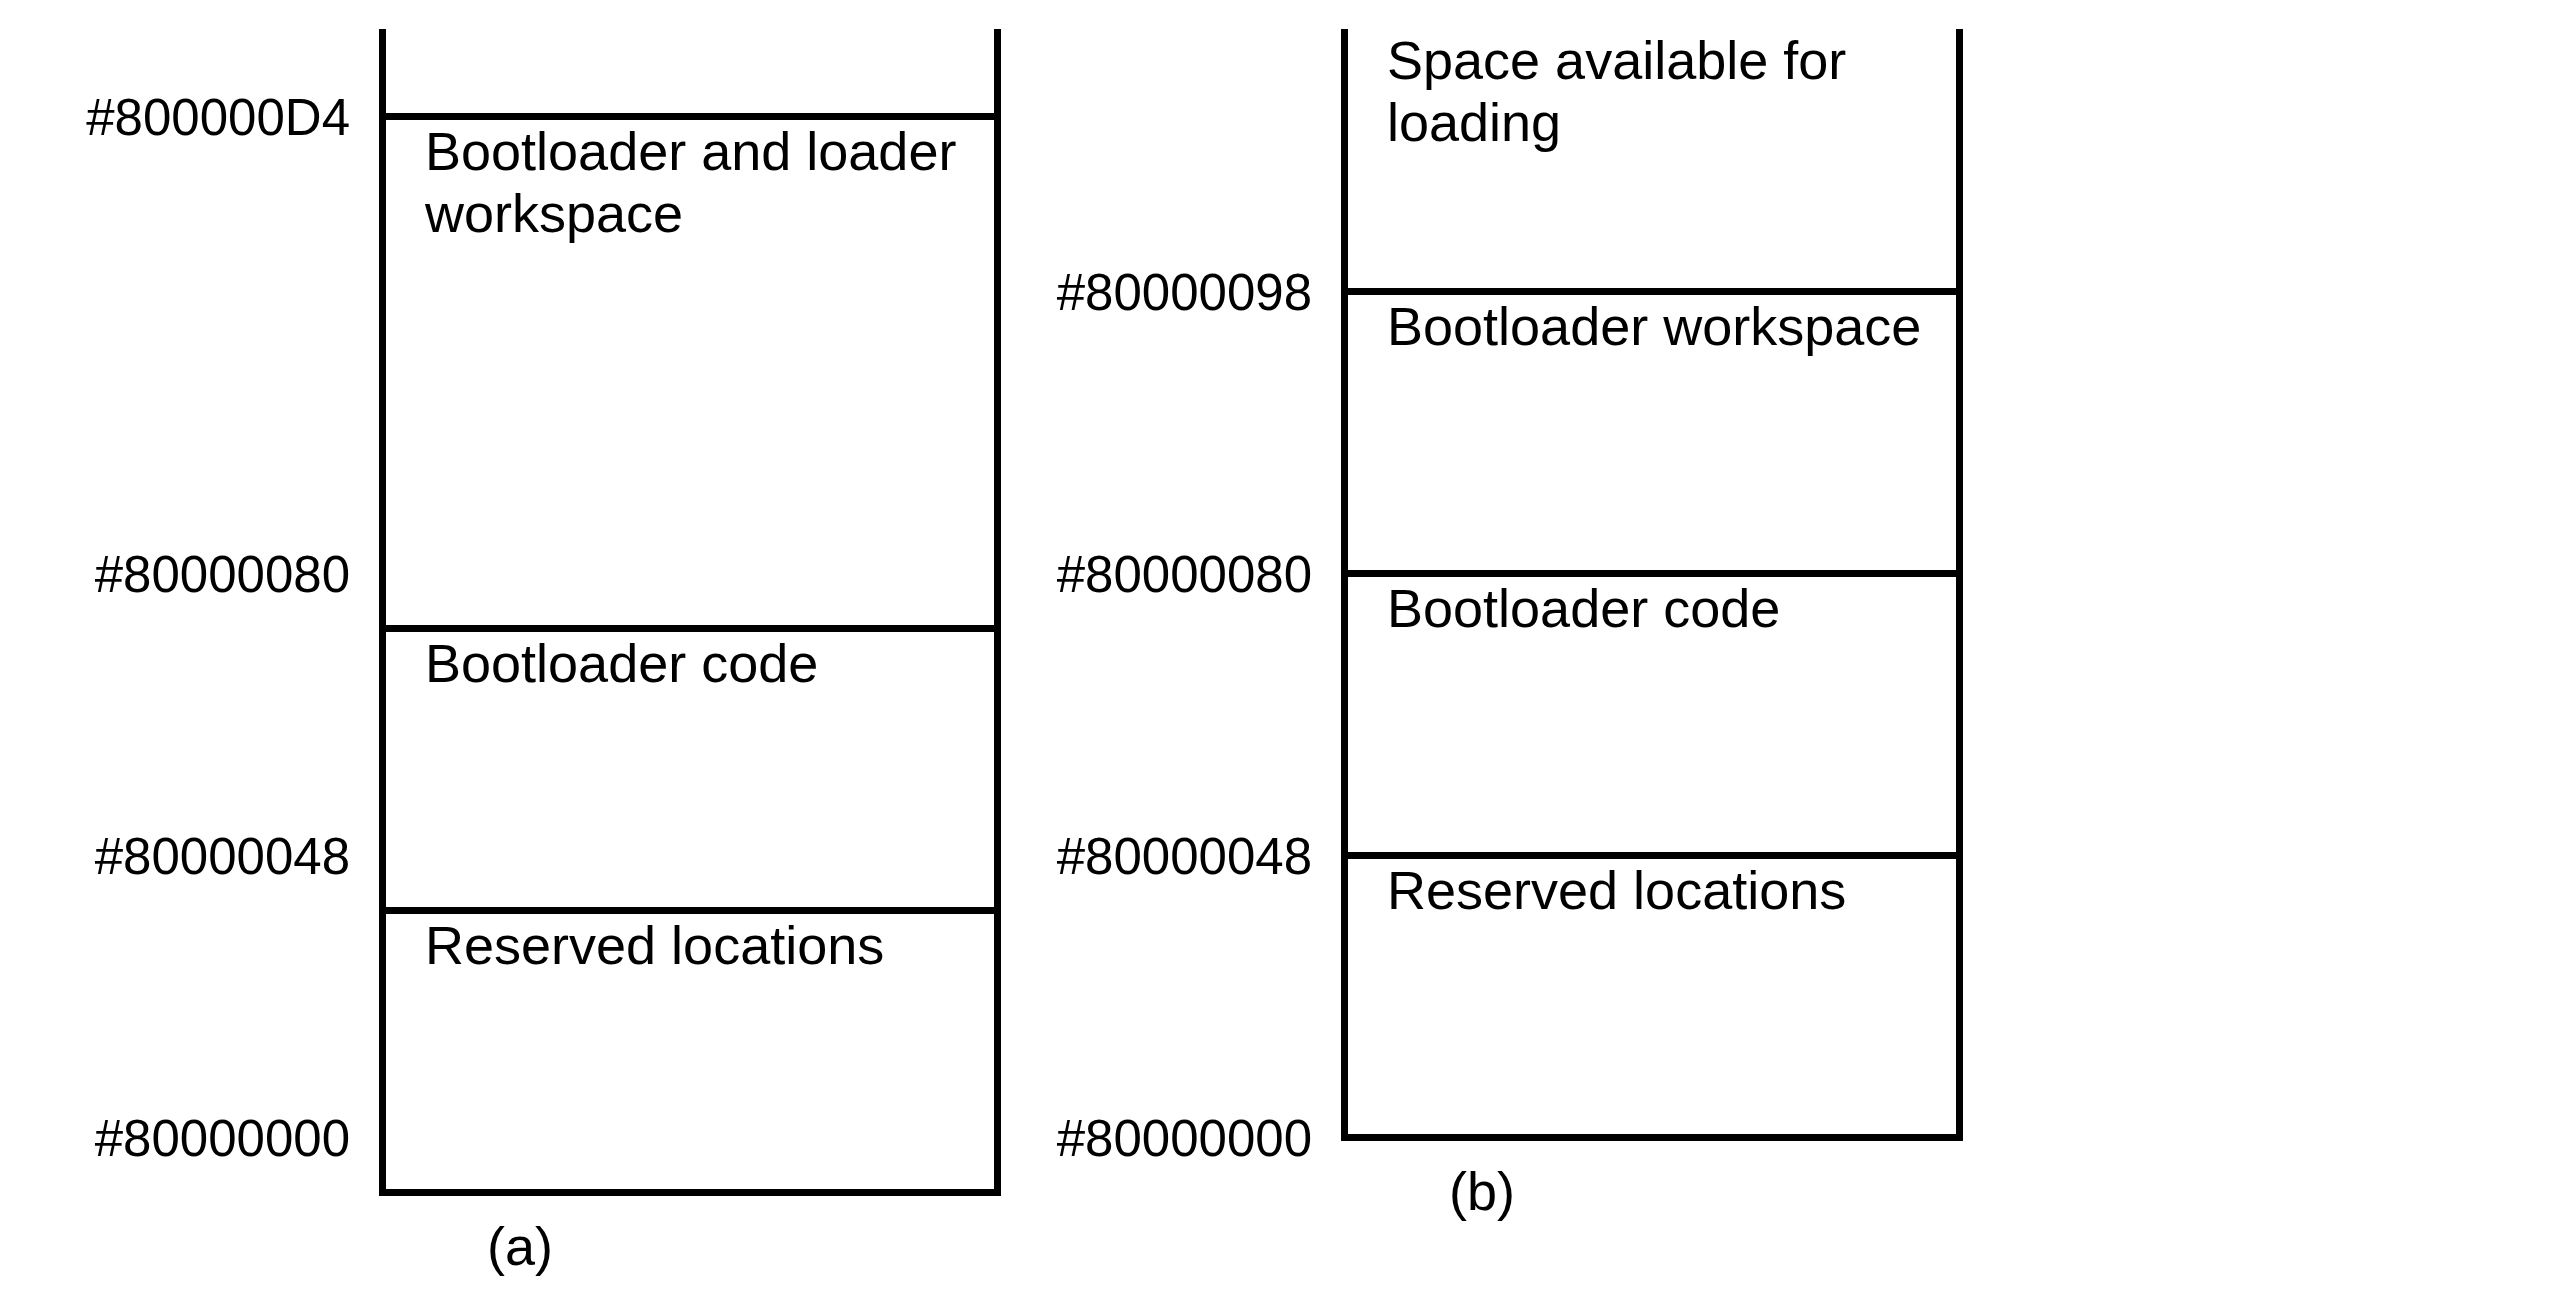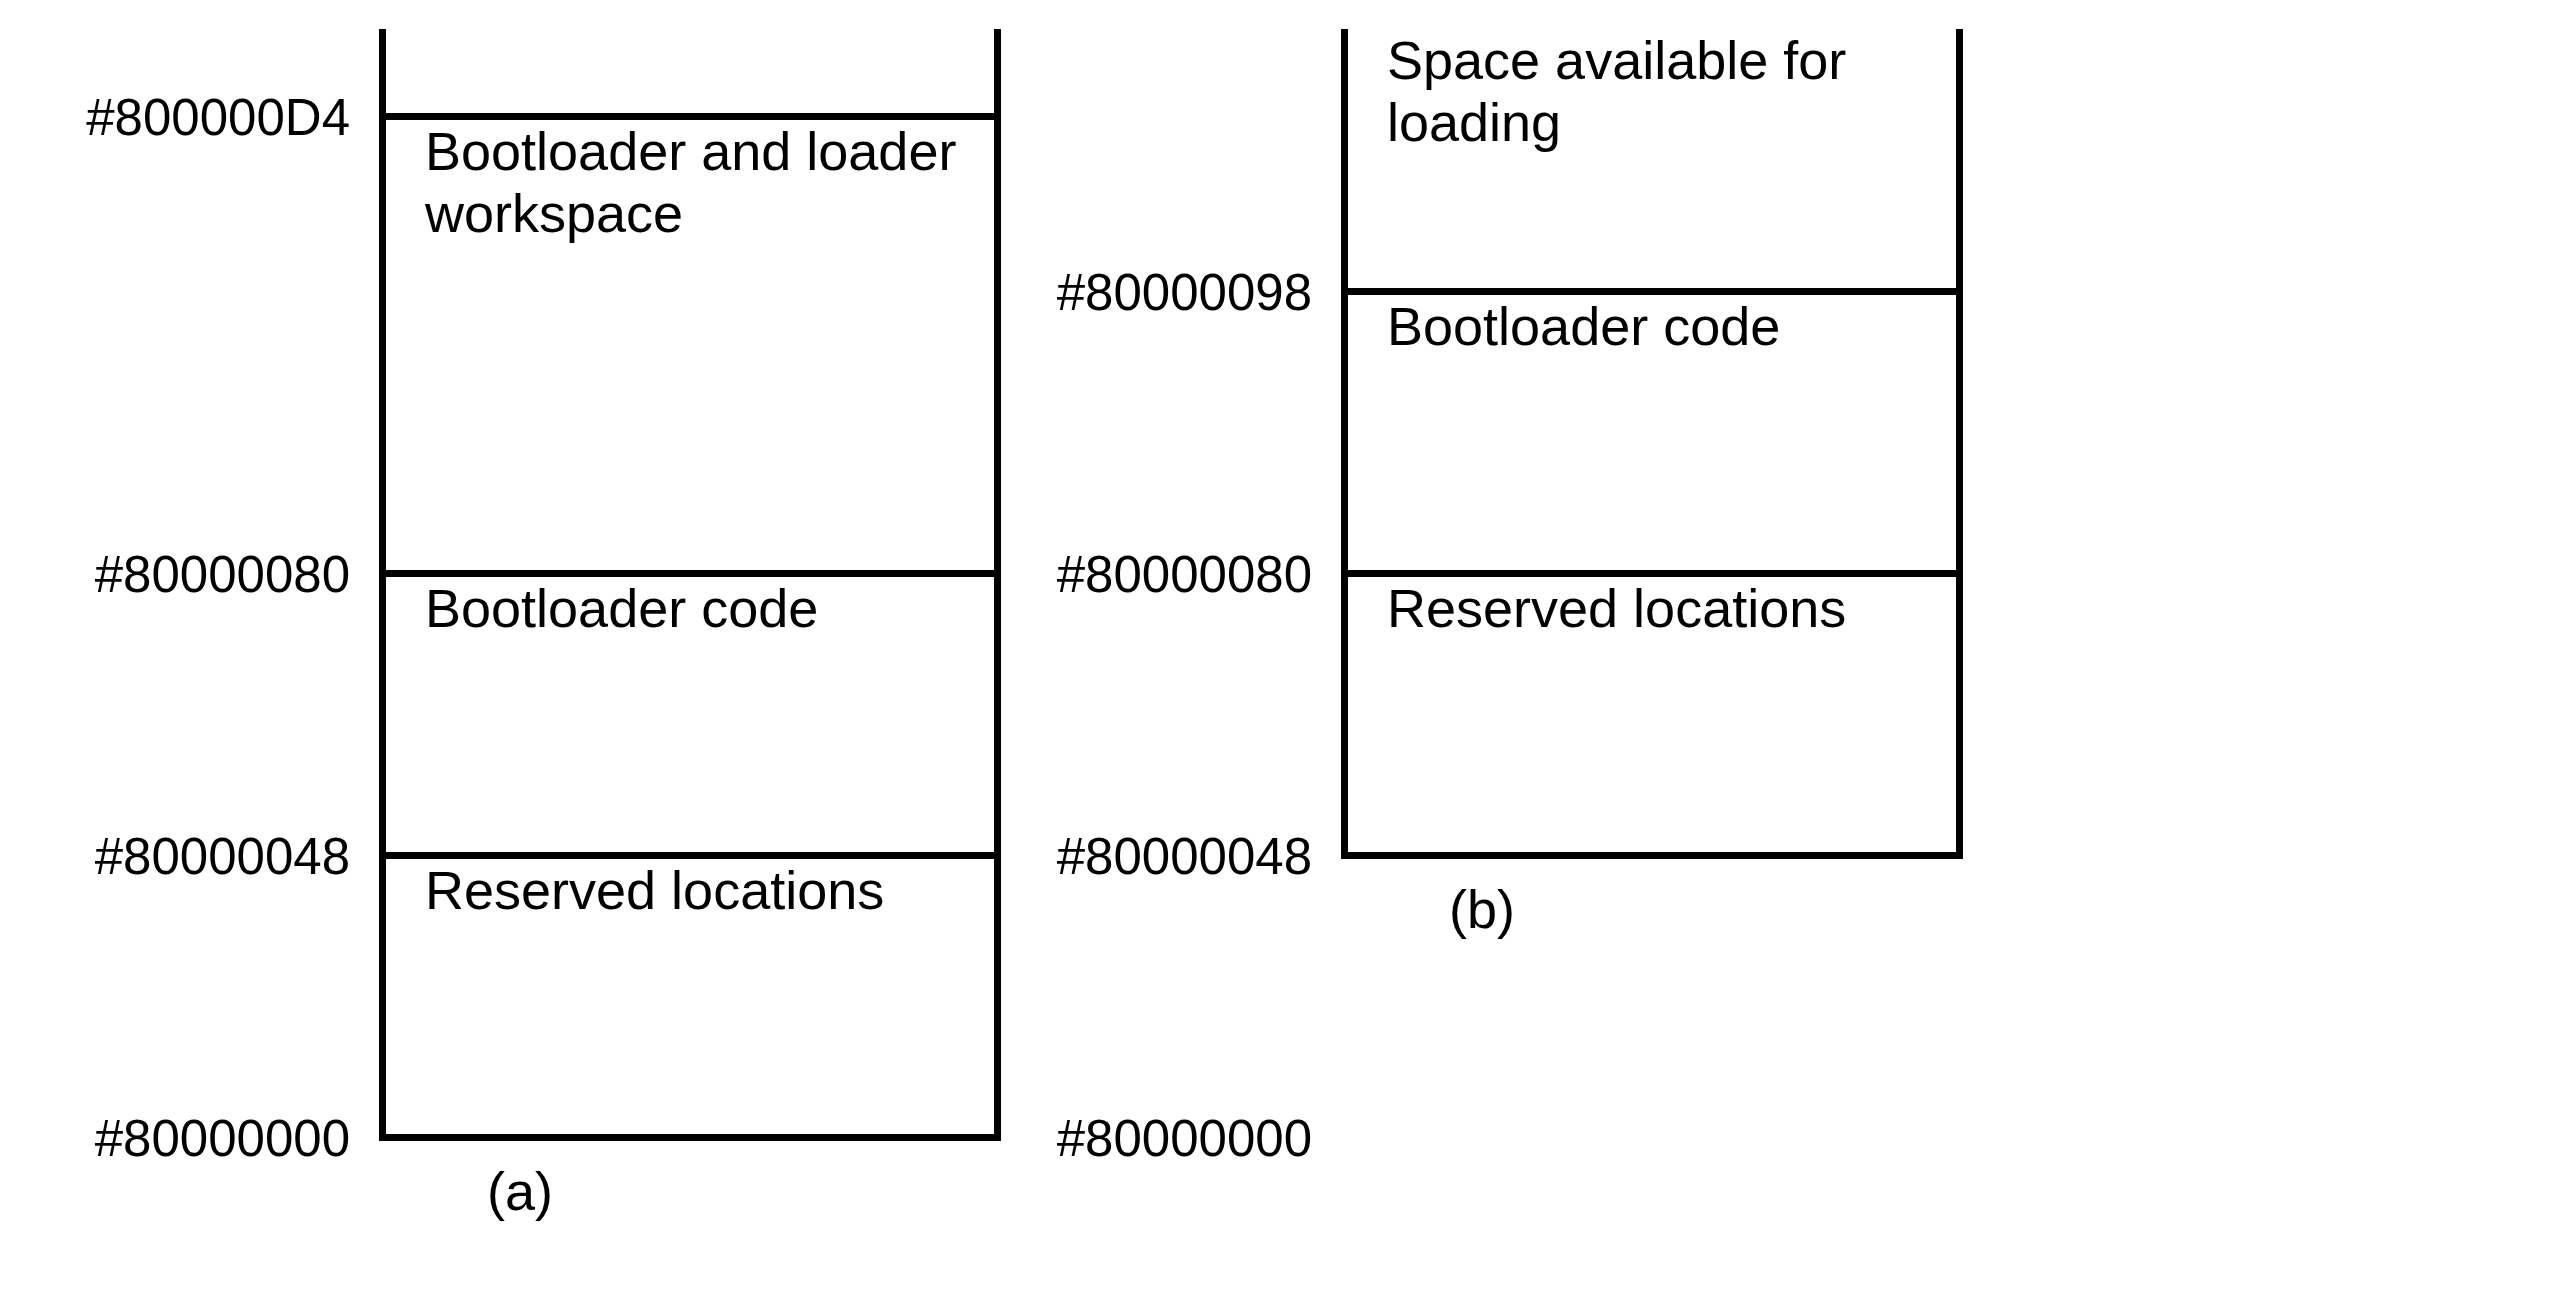--- a/index.html
+++ b/index.html
@@ -85,21 +85,21 @@
 
       <div class="addr-col diagA-addrcol">
         <span class="addr" style="top:88px; right:29px;">#800000D4</span>
         <span class="addr" style="top:545px; right:29px;">#80000080</span>
         <span class="addr" style="top:827px; right:29px;">#80000048</span>
         <span class="addr" style="top:1109px; right:29px;">#80000000</span>
       </div>
 
       <div class="box-stack diagA-stack">
         <div class="seg" style="height:91px;"></div>
-        <div class="seg" style="height:457px;">
+        <div class="seg" style="height:512px;">
           <span>Bootloader and loader workspace</span>
         </div>
         <div class="seg" style="height:282px;">
           <span>Bootloader code</span>
         </div>
         <div class="seg" style="height:282px;">
           <span>Reserved locations</span>
         </div>
       </div>
 
@@ -115,20 +115,23 @@
         <span class="addr" style="top:545px; right:29px;">#80000080</span>
         <span class="addr" style="top:827px; right:29px;">#80000048</span>
         <span class="addr" style="top:1109px; right:29px;">#80000000</span>
       </div>
 
       <div class="box-stack diagB-stack">
         <div class="seg" style="height:266px;">
           <span>Space available for loading</span>
         </div>
         <div class="seg" style="height:282px;">
+          <span>Bootloader workspace</span>
+        </div>
+        <div class="seg" style="height:282px;">
           <span>Bootloader code</span>
         </div>
         <div class="seg" style="height:282px;">
           <span>Reserved locations</span>
         </div>
       </div>
 
 
     </div>
     <div class="caption">(b)</div>

